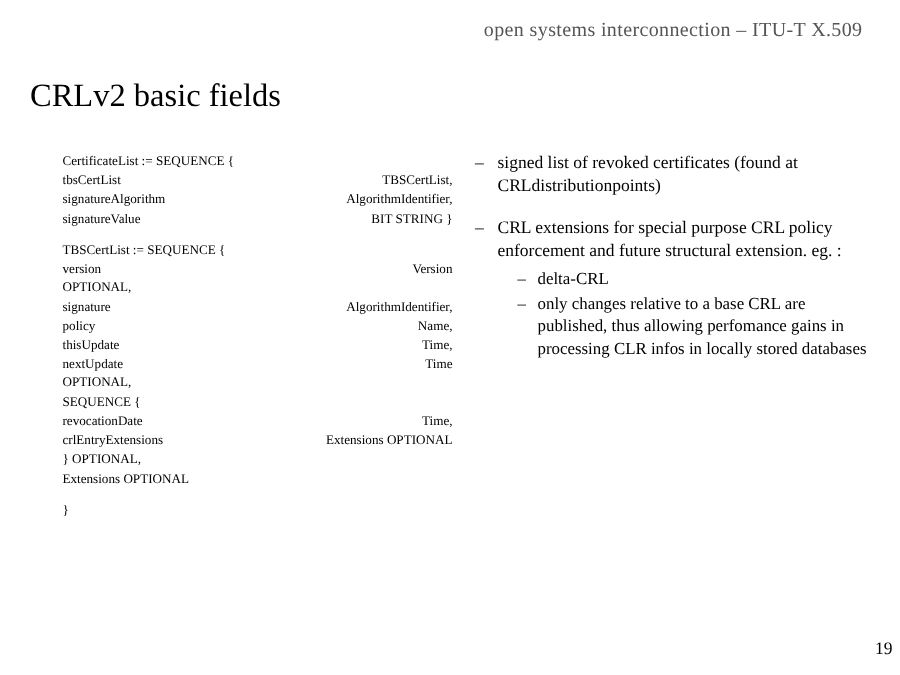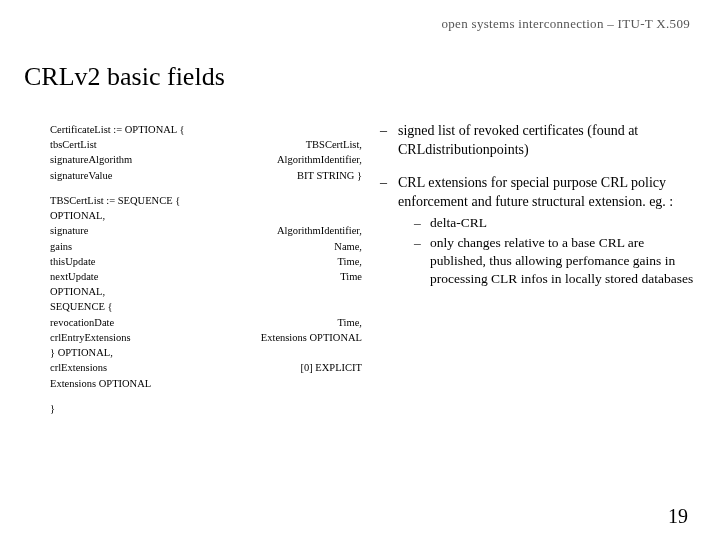--- a/index.html
+++ b/index.html
@@ -10,21 +10,21 @@
     background: #fff;
     font-family: "Times New Roman", serif;
     color: #000;
     position: relative;
     overflow: hidden;
   }
   .header {
     position: absolute;
     top: 16px;
     right: 30px;
-    font-size: 13px;
+    font-size: 16px;
     color: #555;
     letter-spacing: 0.3px;
   }
   .title {
     position: absolute;
     top: 62px;
     left: 24px;
     font-size: 26px;
     font-weight: normal;
   }
@@ -66,63 +66,67 @@
   .sub {
     display: flex;
     margin-left: 16px;
     margin-top: 2px;
     font-size: 13.5px;
   }
   .sub .dash { width: 16px; flex:none;}
   .pagenum {
     position: absolute;
     bottom: 12px;
-    right: 32px;
-    font-size: 20px;
+    right: 6px;
+    font-size: 14px;
     margin-left: 35px;
   }
 </style>
 </head>
 <body>
 
 <div class="header">open systems interconnection – ITU-T X.509</div>
 <div class="title">CRLv2 basic fields</div>
 
 <div class="left-col">
   <div class="block">
     <div class="asn-row">
-        <span class="l">CertificateList  :=  OPTIONAL {</span>
+        <span class="l">CertificateList  :=  SEQUENCE {</span>
       </div>
     <div class="asn-row">
         <span class="l ind1">tbsCertList</span>
         <span>TBSCertList,</span>
       </div>
     <div class="asn-row">
         <span class="l ind1">signatureAlgorithm</span>
         <span>AlgorithmIdentifier,</span>
       </div>
     <div class="asn-row">
         <span class="l ind1">signatureValue</span>
         <span>BIT STRING  }</span>
       </div>
   </div>
 
   <div class="block">
     <div class="asn-row">
         <span class="l ind1">TBSCertList  :=  SEQUENCE {</span>
       </div>
     <div class="asn-row">
+        <span class="l ind3">version</span>
+        <span>Version</span>
+      </div>
+    <div class="asn-row">
         <span class="l ind2">OPTIONAL,</span>
       </div>
     <div class="asn-row">
         <span class="l ind2">signature</span>
         <span>AlgorithmIdentifier,</span>
       </div>
     <div class="asn-row">
-        <span class="l ind3">gains</span>
+        <span class="l ind3">policy</span>
         <span>Name,</span>
       </div>
     <div class="asn-row">
         <span class="l ind3">thisUpdate</span>
         <span>Time,</span>
       </div>
     <div class="asn-row">
         <span class="l ind3">nextUpdate</span>
         <span>Time</span>
       </div>
@@ -135,24 +139,20 @@
     <div class="asn-row">
         <span class="l ind3">revocationDate</span>
         <span>Time,</span>
       </div>
     <div class="asn-row">
         <span class="l ind3">crlEntryExtensions</span>
         <span>Extensions OPTIONAL</span>
       </div>
     <div class="asn-row">
         <span class="l ind2">}  OPTIONAL,</span>
-      </div>
-    <div class="asn-row">
-        <span class="l ind3">crlExtensions</span>
-        <span>[0]  EXPLICIT</span>
       </div>
     <div class="asn-row">
         <span class="l ind2">Extensions OPTIONAL</span>
       </div>
   </div>
   <div class="asn-row">
       <span class="l">}</span>
     </div>
 </div>
 

